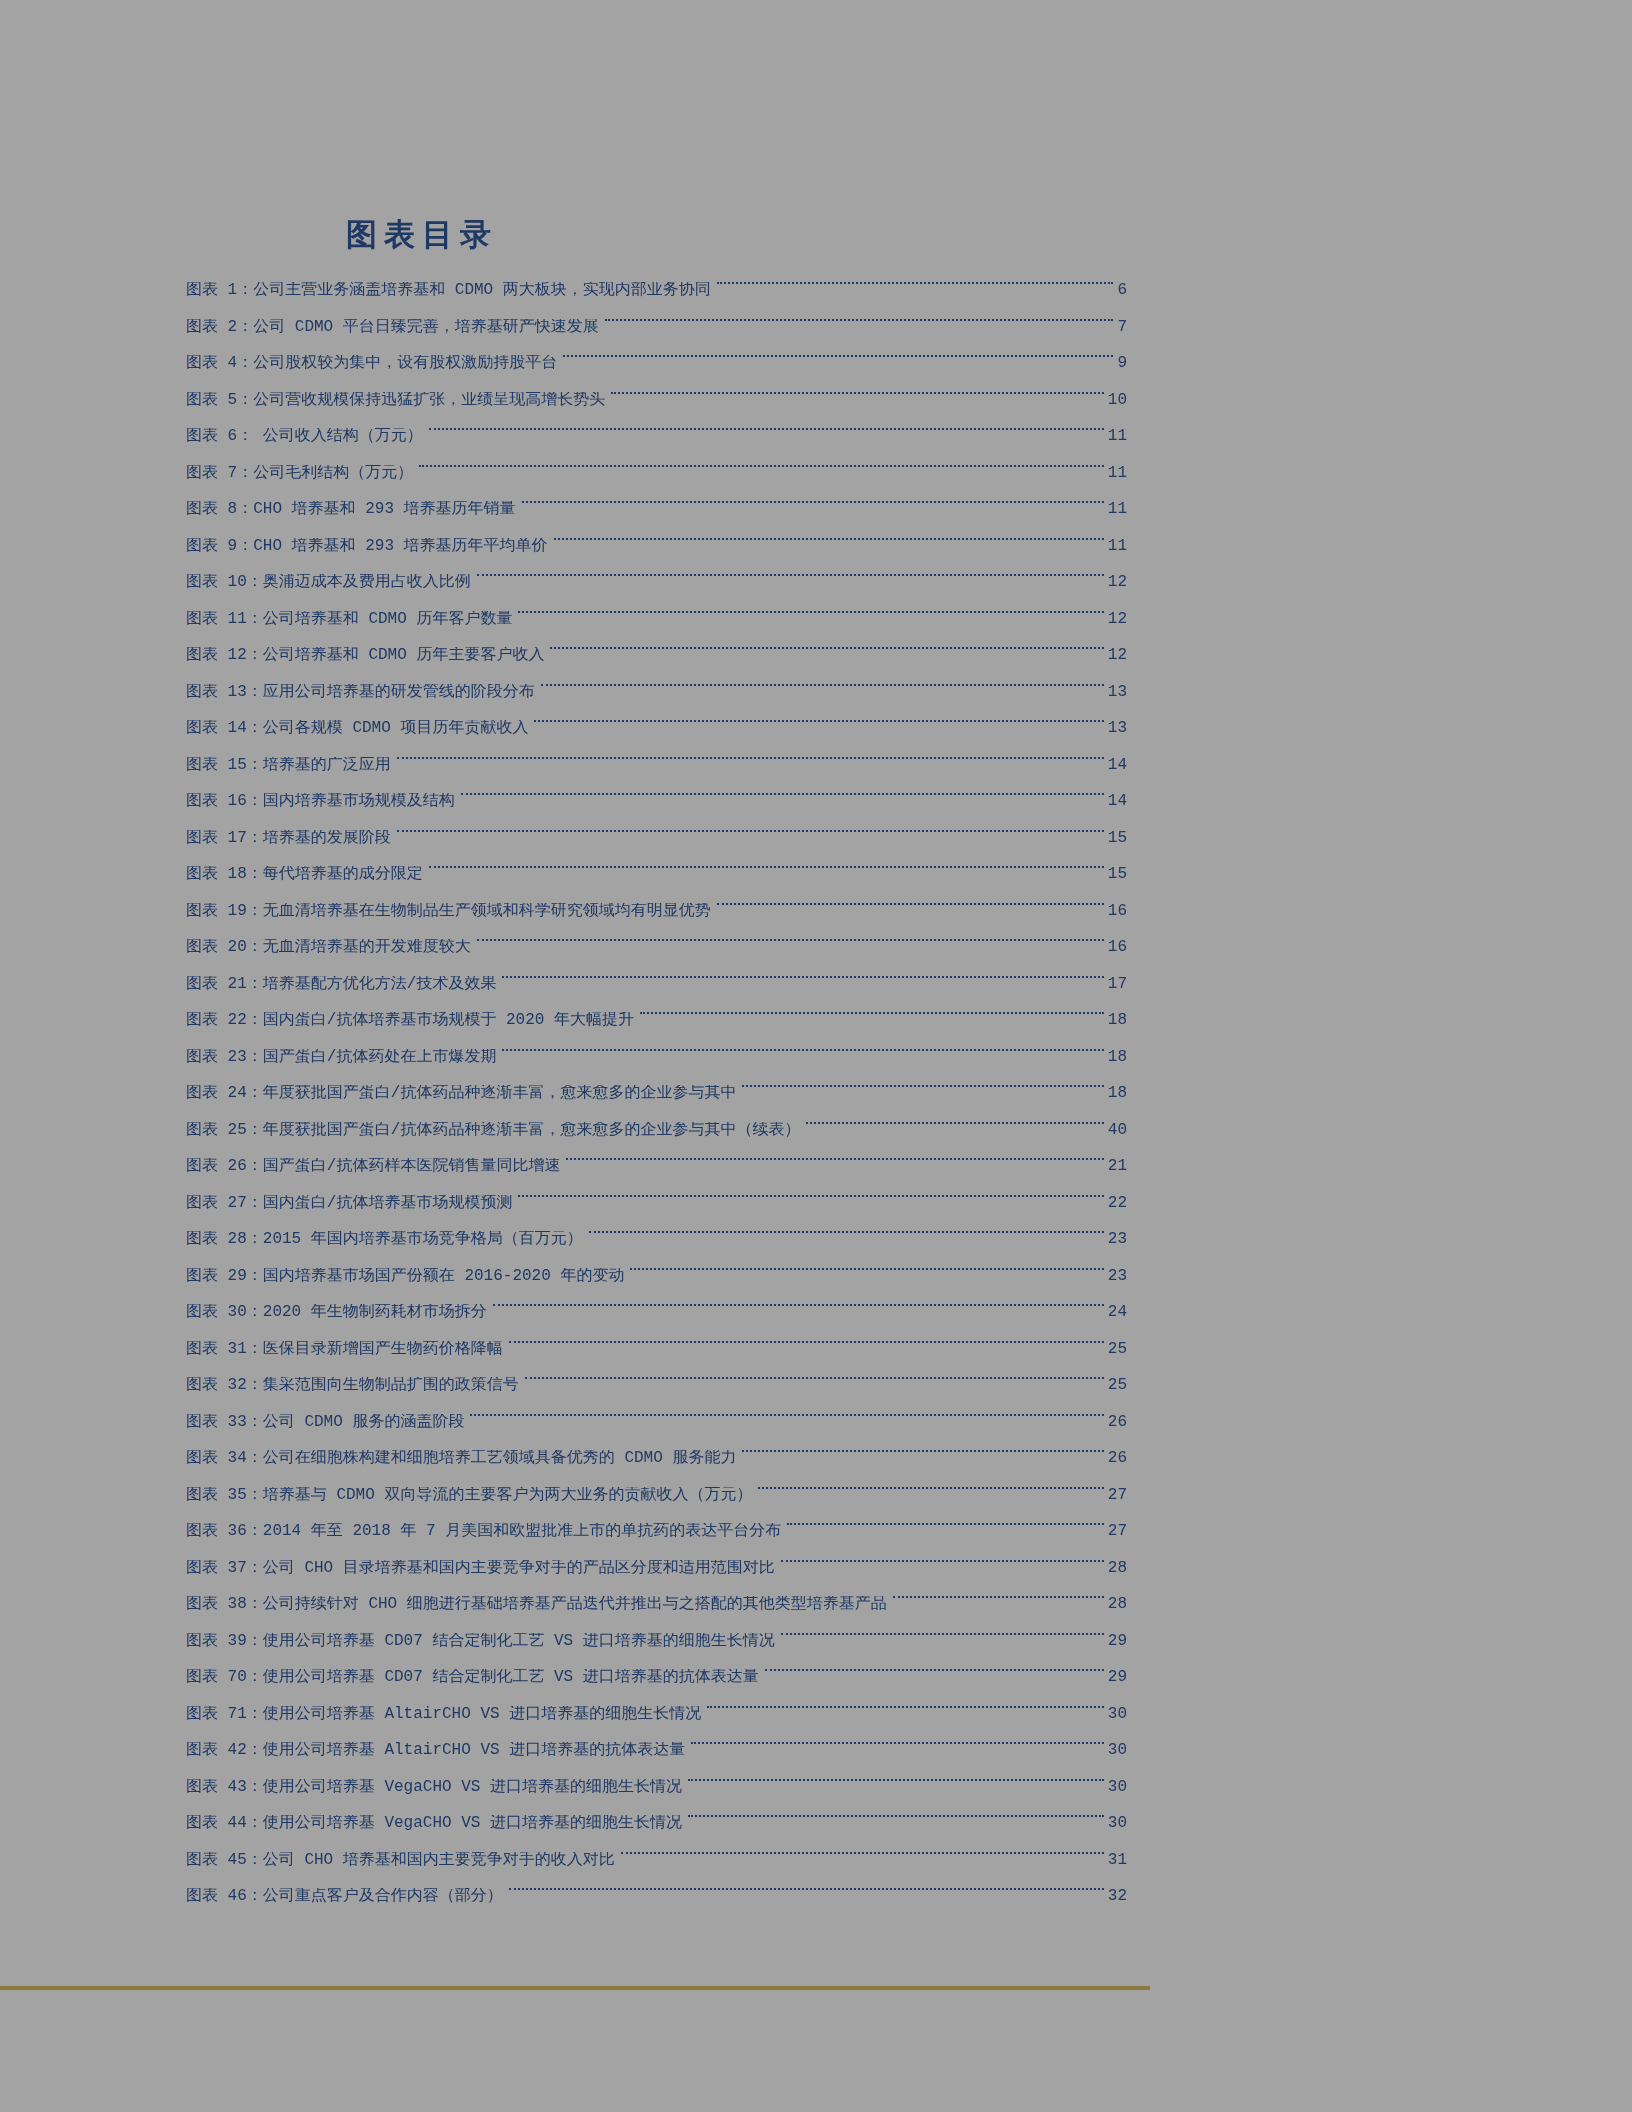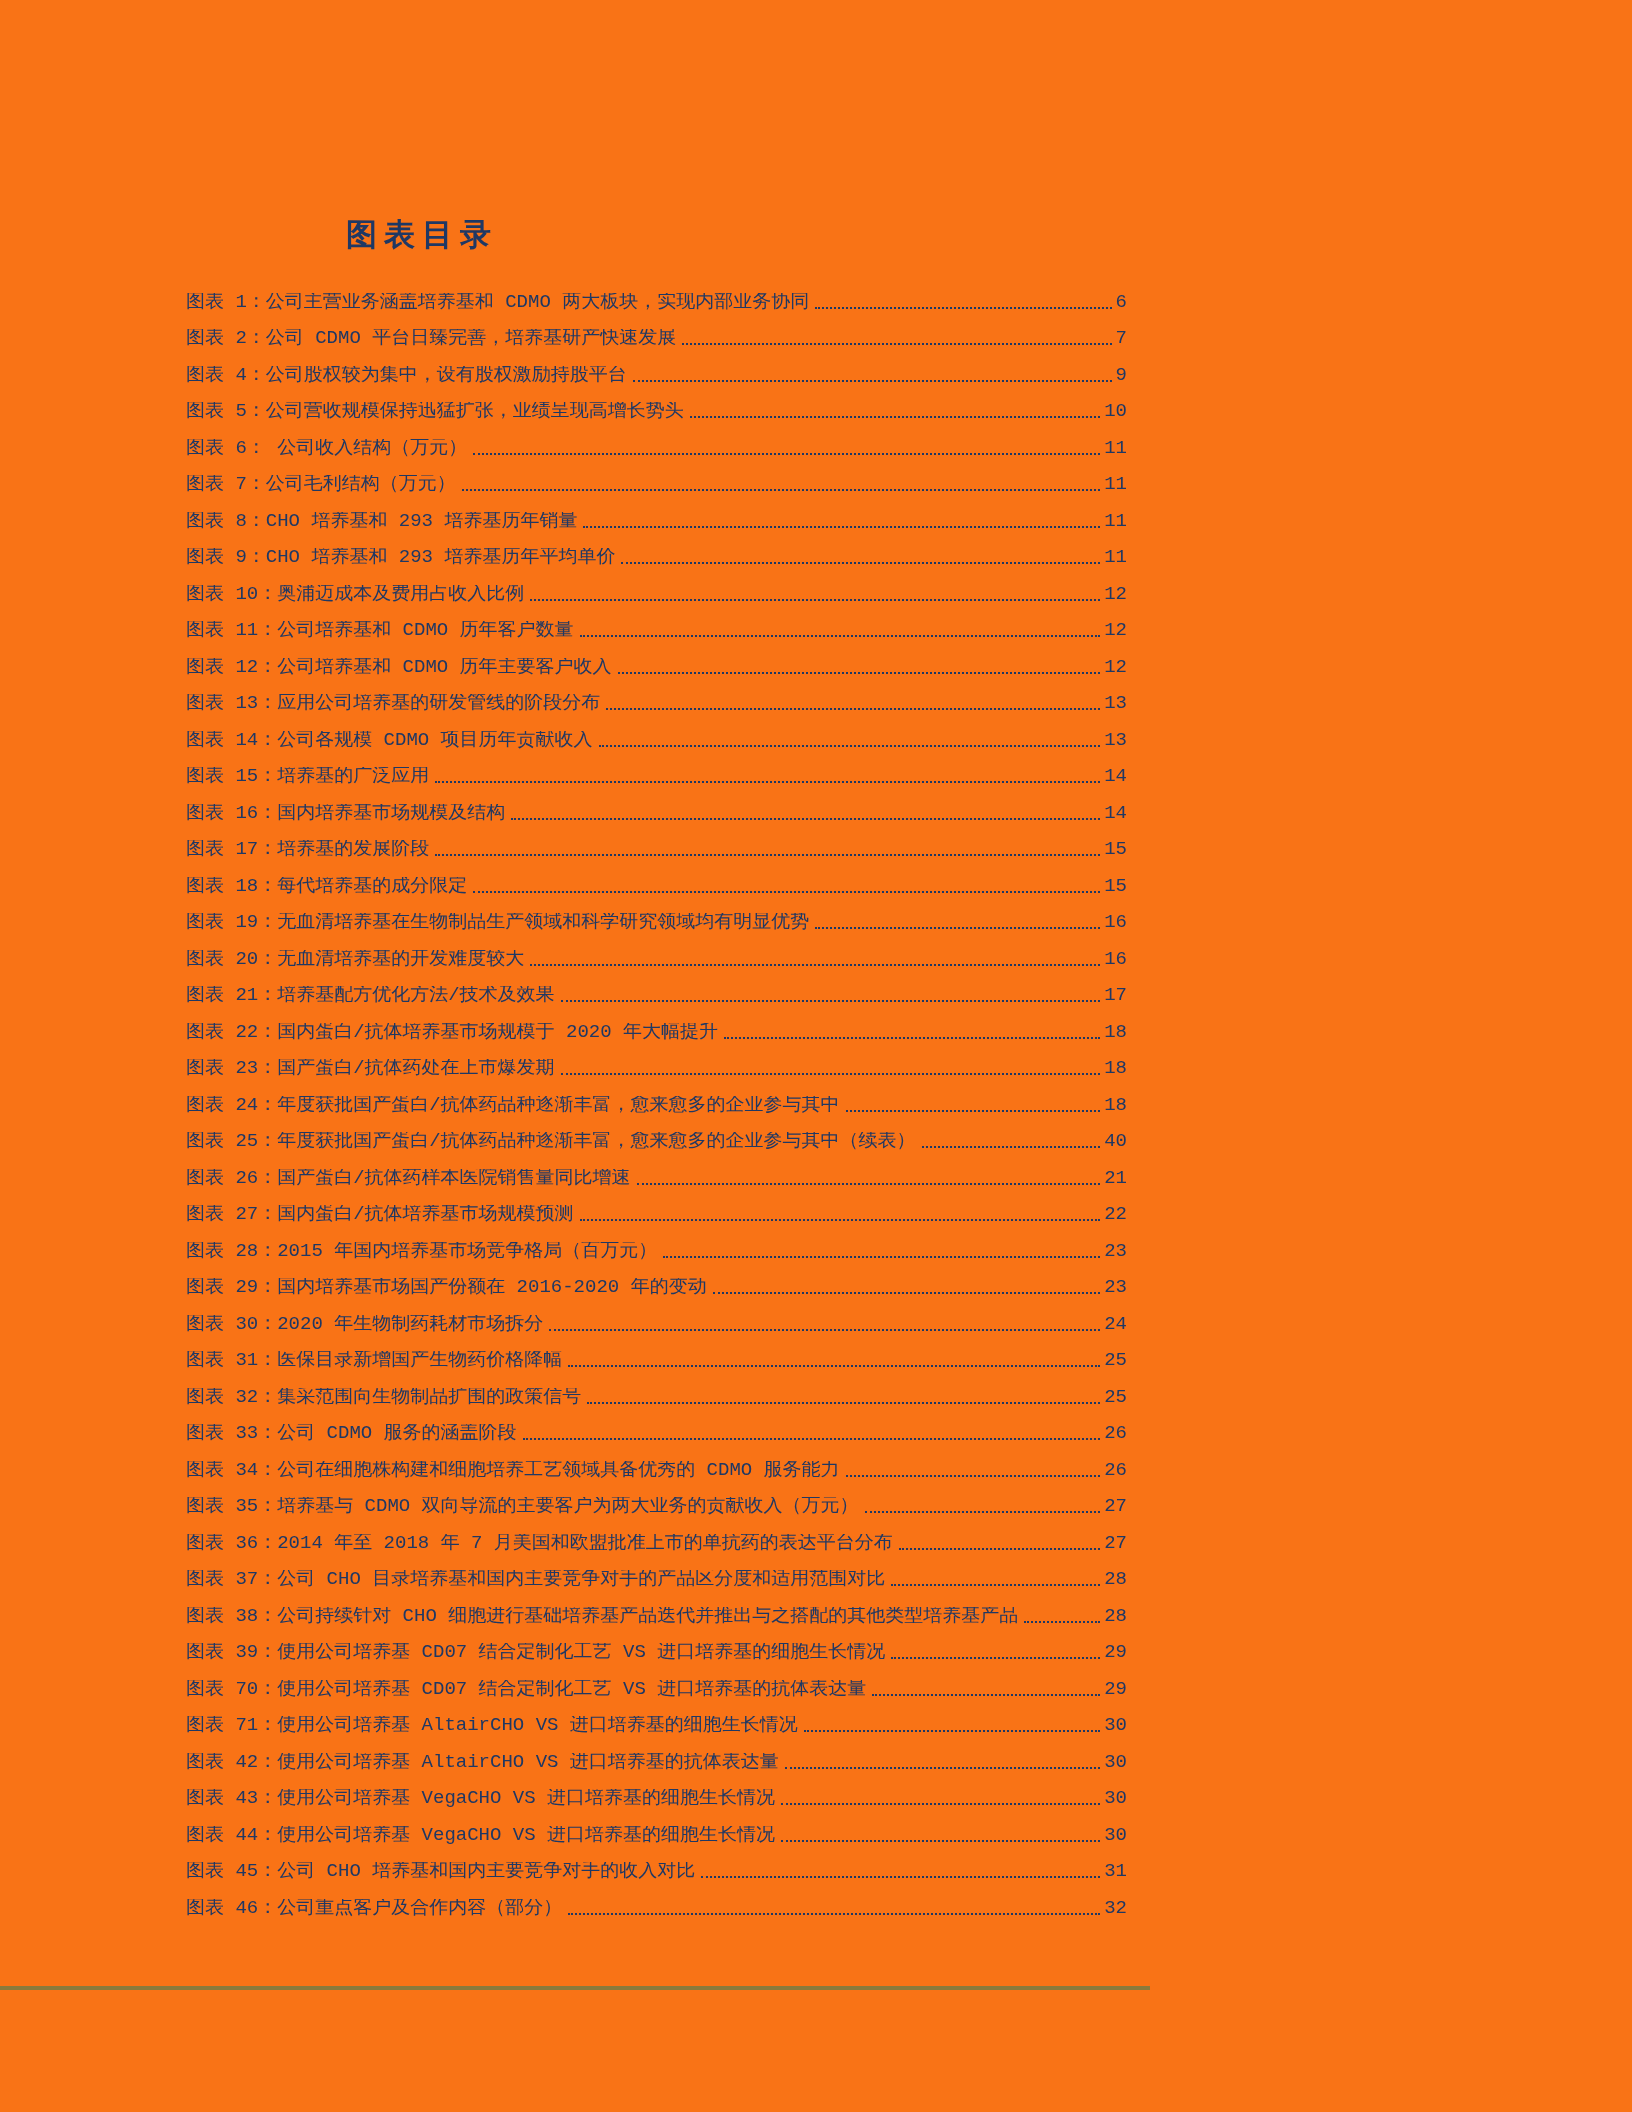--- a/index.html
+++ b/index.html
@@ -9,44 +9,44 @@
   * { margin: 0; padding: 0; box-sizing: border-box; }
   html, body { background: #ffffff; }
   body {
     font-family: "Liberation Mono", "Liberation Serif", serif;
     color: var(--color-text);
   }
   .page {
     position: relative;
     width: 1632px;
     height: 2112px;
-    background: #f97316;
+    background: #a3a3a3;
     overflow: hidden;
   }
   .toc-title {
     position: absolute;
     left: 346px;
     top: 214px;
     font-size: 31px;
     font-weight: 700;
     letter-spacing: 7px;
     color: var(--color-text);
     font-family: "Liberation Serif", serif;
   }
   .toc-list {
     position: absolute;
     left: 186px;
     top: 282px;
     width: 941px;
   }
   .toc-row {
     display: flex;
-    align-items: flex-end;
+    align-items: flex-start;
     height: 36.5px;
-    font-size: 19px;
+    font-size: 16px;
     color: var(--color-text);
     cursor: pointer;
   }
   .toc-label {
     white-space: nowrap;
     line-height: 1;
     padding-bottom: 7px;
     overflow: hidden;
     text-overflow: clip;
     max-width: 855px;

